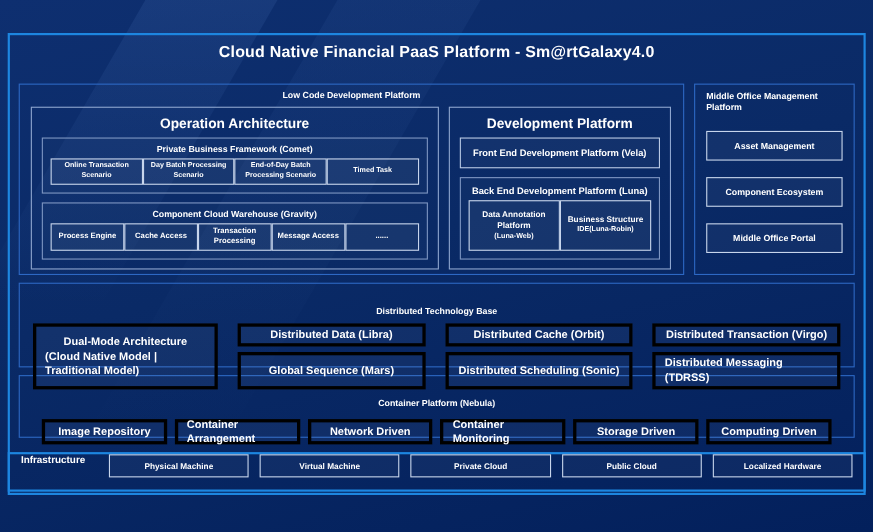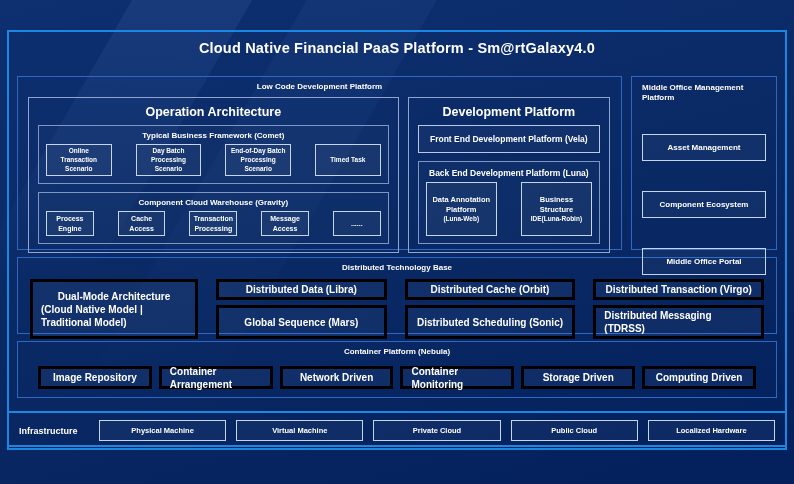--- a/index.html
+++ b/index.html
@@ -76,21 +76,21 @@
   }
   .group.grow { flex: 1; }
   .group-title {
     text-align: center;
     font-size: 8px;
     margin: 5px 4px 4px;
   }
   .items-row {
     flex: 1;
     display: flex;
-    gap: 24px;
+    gap: 0;
     margin: 0 7px 7px;
   }
   .item-box {
     flex: 1;
     border: 1px solid #c7d5ec;
     background: rgba(255,255,255,0.04);
     display: flex;
     flex-direction: column;
     align-items: center;
     justify-content: center;
@@ -119,39 +119,39 @@
   .middle-office {
     width: 146px;
     padding: 6px 10px 0;
   }
   .mo-label {
     font-size: 8px;
     line-height: 1.3;
     text-align: left;
   }
   .mo-box {
-    margin-top: 30px;
+    margin-top: 15px;
     height: 27px;
     border: 1px solid #c7d5ec;
     background: rgba(255,255,255,0.04);
     display: flex;
     align-items: center;
     justify-content: center;
     text-align: center;
     font-size: 8px;
   }
   .distributed {
     margin-top: 7px;
     height: 77px;
     padding: 0 12px;
   }
   .band-label {
     text-align: center;
     font-size: 8px;
-    margin-top: 5px;
+    margin-top: 20px;
   }
   .dist-grid {
     margin-top: 7px;
     display: grid;
     grid-template-columns: 168px 1fr 1fr 1fr;
     grid-template-rows: 1fr 1fr;
     column-gap: 18px;
     row-gap: 5px;
     height: 47px;
   }
@@ -177,21 +177,20 @@
     margin-top: 10px;
     display: flex;
     gap: 7px;
     height: 23px;
   }
   .cont-row .dist-box { flex: 1; }
   .infrastructure {
     position: absolute; left: 7px; top: 411px; width: 780px; height: 39px;
     border: 2px solid #1d86e0;
     display: flex;
-    align-items: center;
     gap: 10px;
     padding: 0 10px;
   }
   .infra-label { font-size: 9px; width: 70px; flex: none; }
   .infra-box {
     flex: 1;
     height: 21px;
     border: 1px solid #c7d5ec;
     background: rgba(255,255,255,0.04);
     display: flex;
@@ -212,21 +211,21 @@
   <div class="main-row">
 
     <div class="lowcode section-border">
       <div class="lowcode-label">Low Code Development Platform</div>
       <div class="lowcode-content">
 
         <div class="panel oa">
           <div class="panel-title">Operation Architecture</div>
 
           <div class="group comet">
-            <div class="group-title">Typical Business Framework (Comet)</div>
+            <div class="group-title">Private Business Framework (Comet)</div>
             <div class="items-row">
               <div class="item-box">Online Transaction Scenario</div>
               <div class="item-box">Day Batch Processing Scenario</div>
               <div class="item-box">End-of-Day Batch Processing Scenario</div>
               <div class="item-box">Timed Task</div>
             </div>
           </div>
 
           <div class="group gravity grow">
             <div class="group-title">Component Cloud Warehouse (Gravity)</div>

